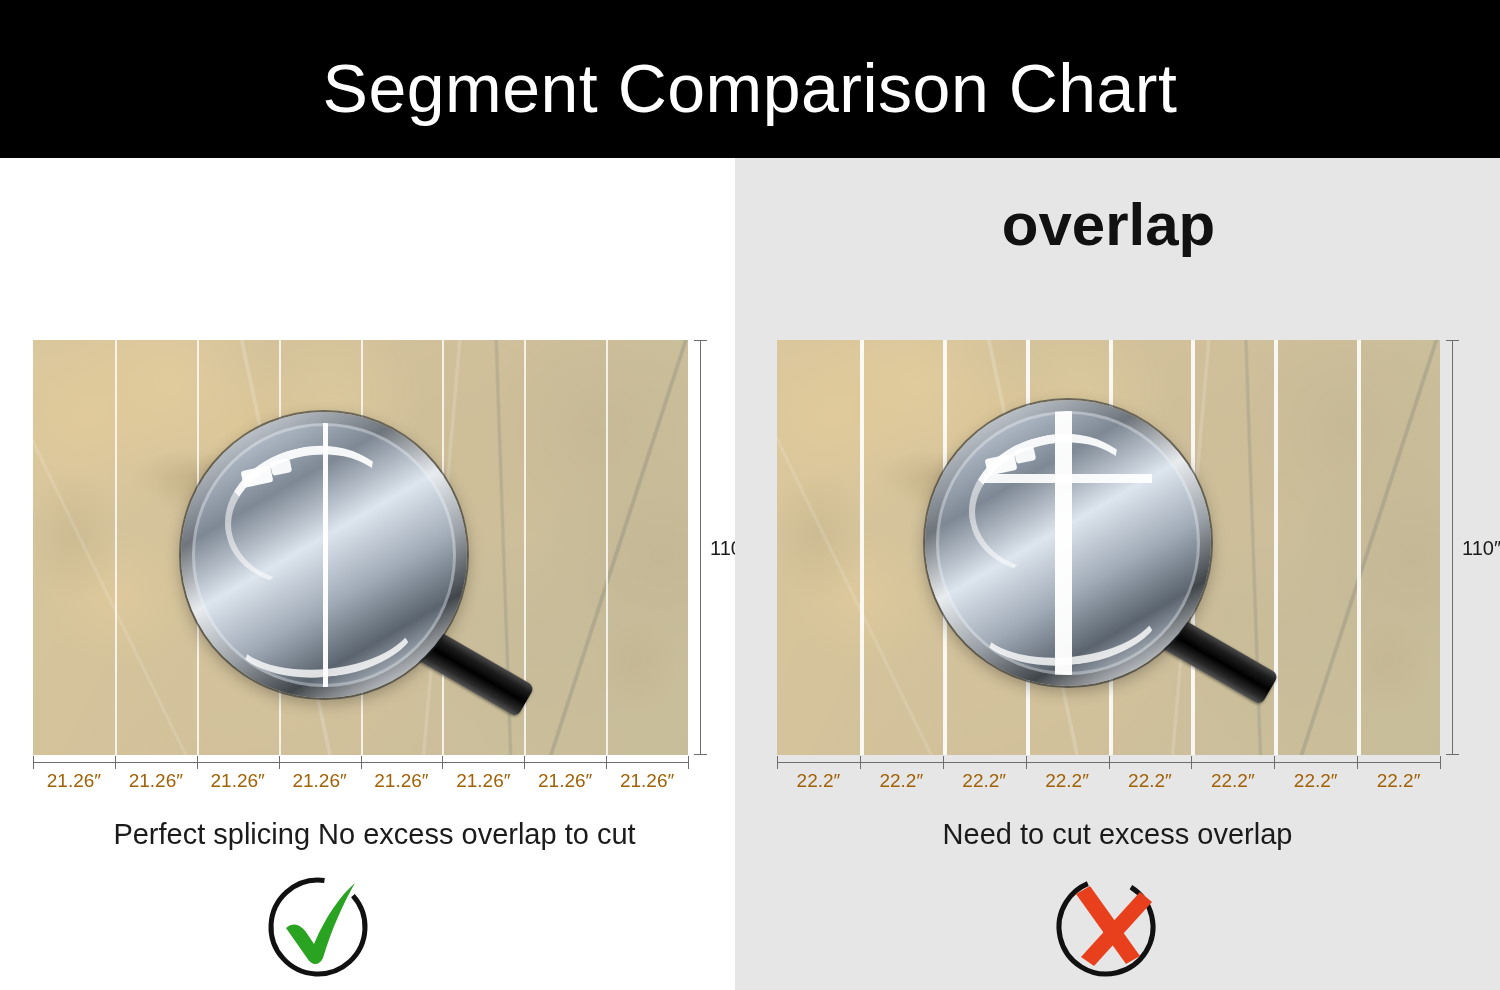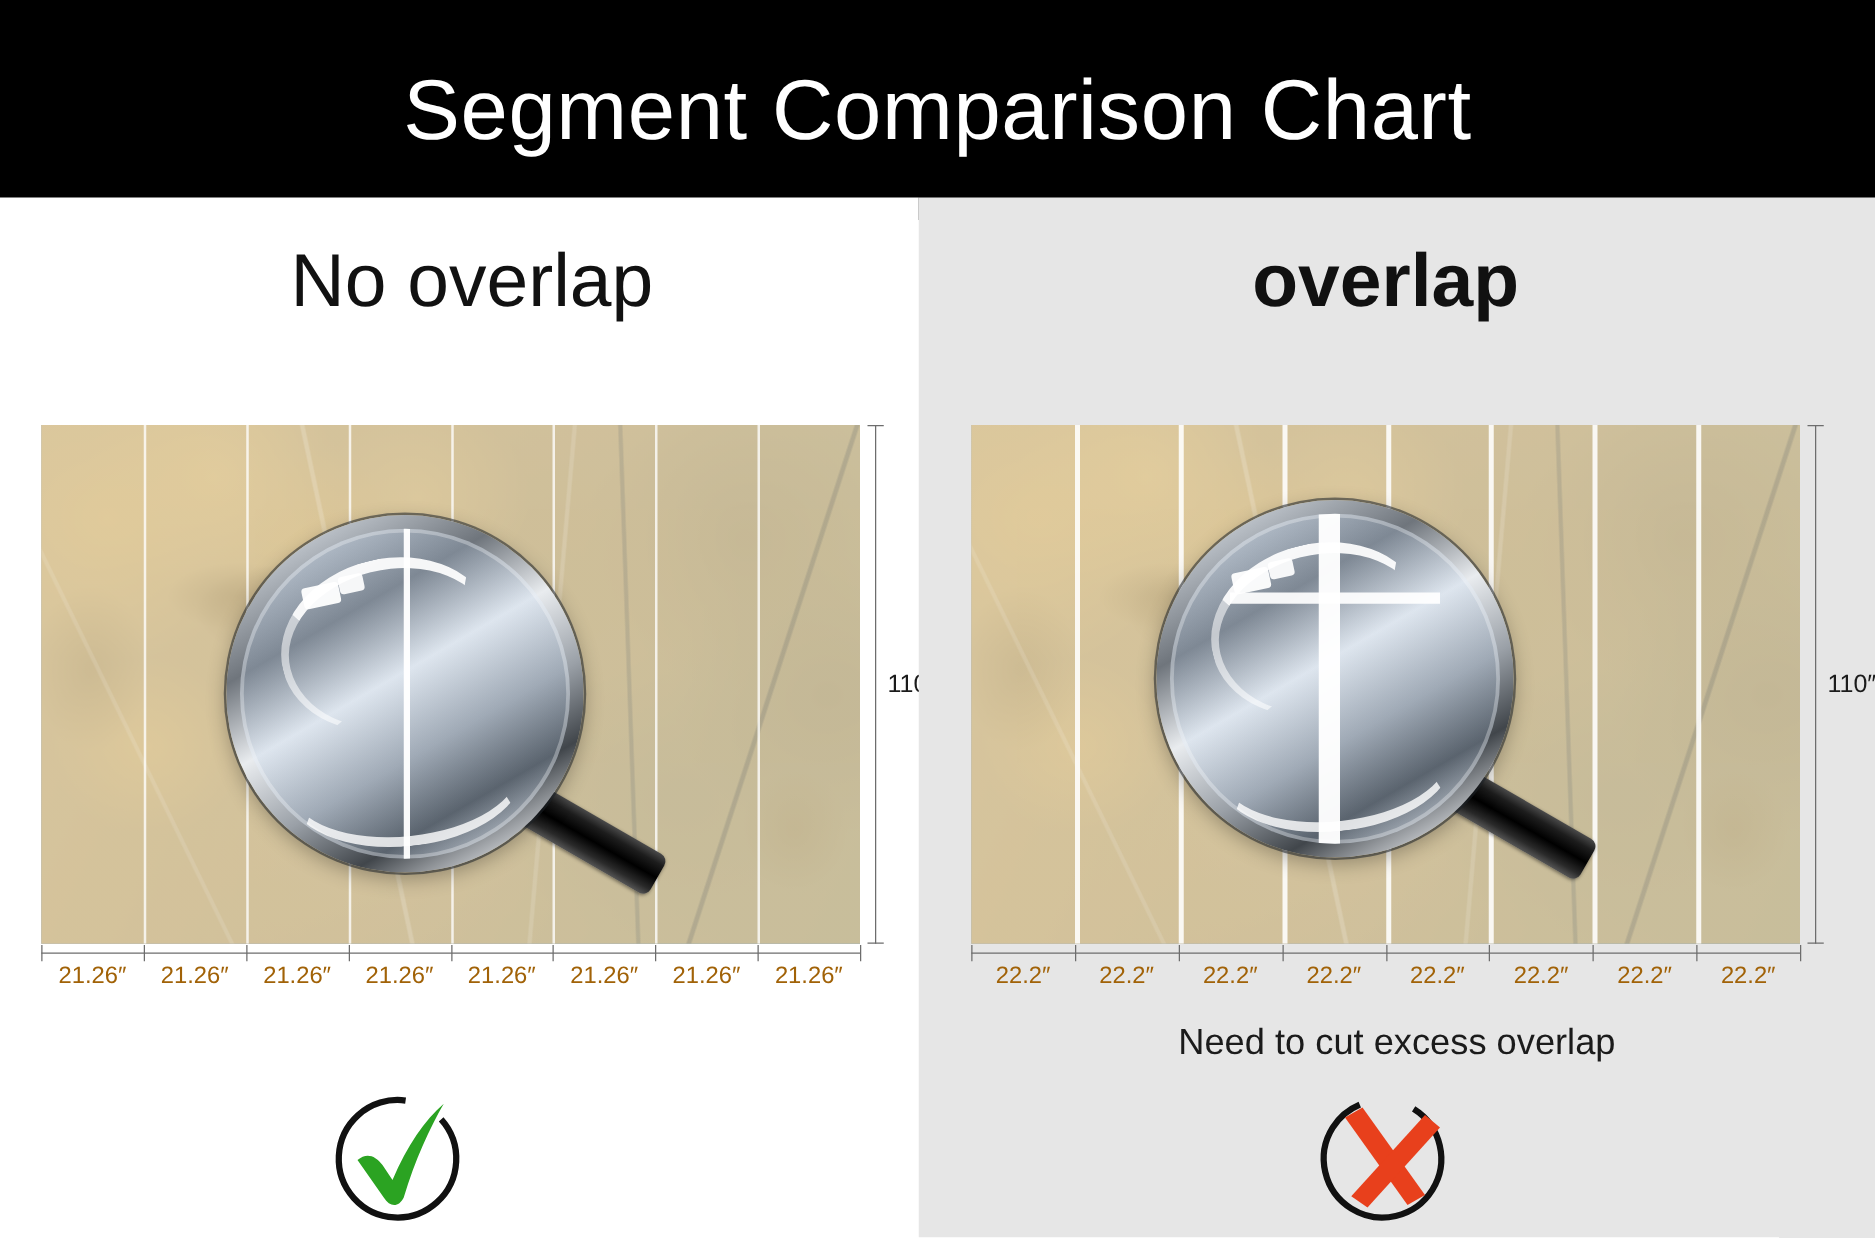--- a/index.html
+++ b/index.html
@@ -269,21 +269,20 @@
 <body>
 
 <div id="root">
 
   <div class="title-bar">
     <div class="title-text">Segment Comparison Chart</div>
   </div>
 
   <div class="panel panel-left">
 
-    <div class="panel-heading">No overlap</div>
 
     <div class="mural-wrap mural-wrap-left">
       <div class="mural">
         <div class="marble-base"></div>
         <div class="marble-dark"></div>
         <div class="marble-gold"></div>
         <div class="marble-veins"></div>
 
         <div class="seams">
           <div class="seam seam-thin" style="left:12.5%"></div>
@@ -334,20 +333,21 @@
         <div class="seg-label" style="left:18.75%">21.26″</div>
         <div class="seg-label" style="left:31.25%">21.26″</div>
         <div class="seg-label" style="left:43.75%">21.26″</div>
         <div class="seg-label" style="left:56.25%">21.26″</div>
         <div class="seg-label" style="left:68.75%">21.26″</div>
         <div class="seg-label" style="left:81.25%">21.26″</div>
         <div class="seg-label" style="left:93.75%">21.26″</div>
       </div>
     </div>
 
+    <div class="caption">Perfect splicing No excess overlap to cut</div>
 
     <div class="badge">
       <svg viewBox="0 0 112 112">
         <circle cx="56" cy="57" r="47" fill="none" stroke="#111111" stroke-width="5" stroke-dasharray="262 33" transform="rotate(-42 56 57)"></circle>
         <path d="M24 58 C31 52 38 54 44 62 L52 74 C64 46 78 26 93 13
                  C82 32 70 58 61 88 C57 96 50 96 45 88 Z" fill="#2ba322"></path>
       </svg>
     </div>
   </div>
 

